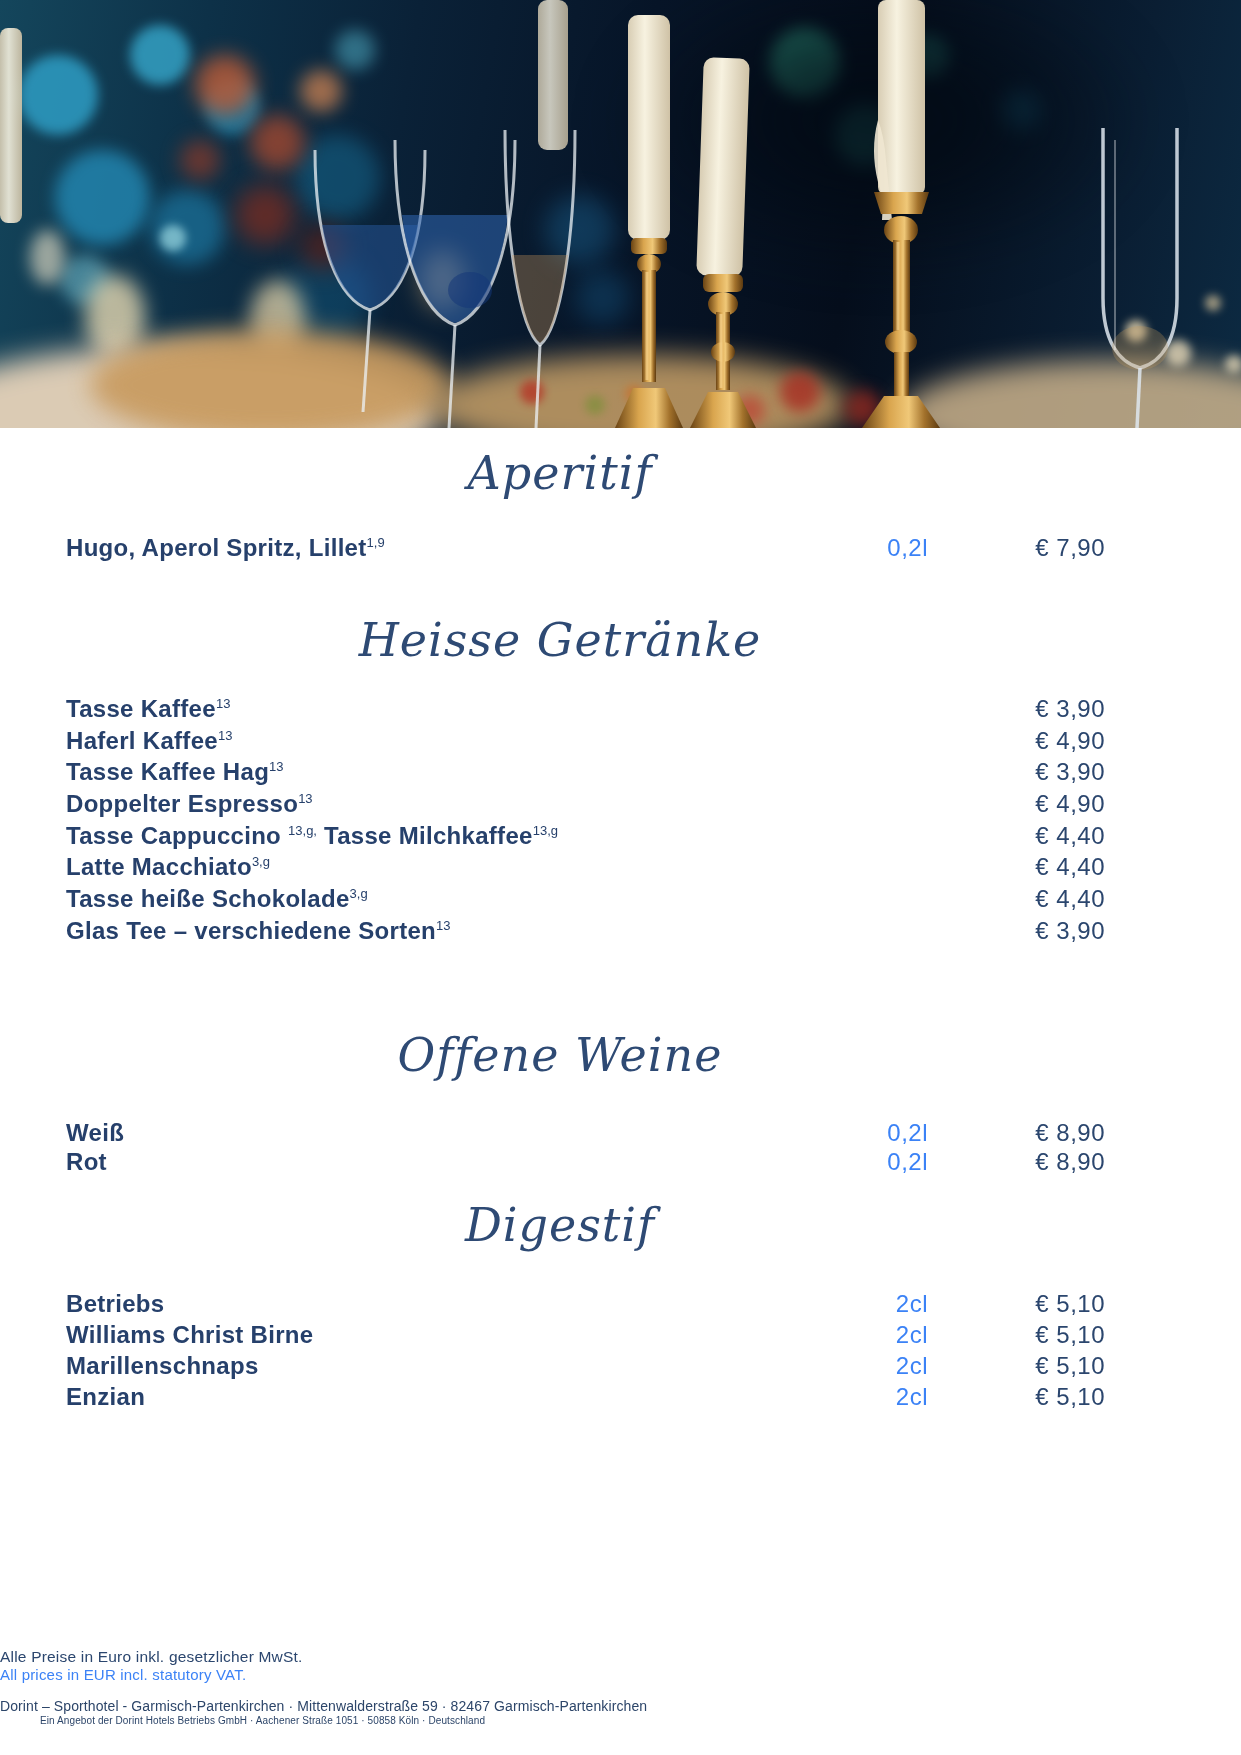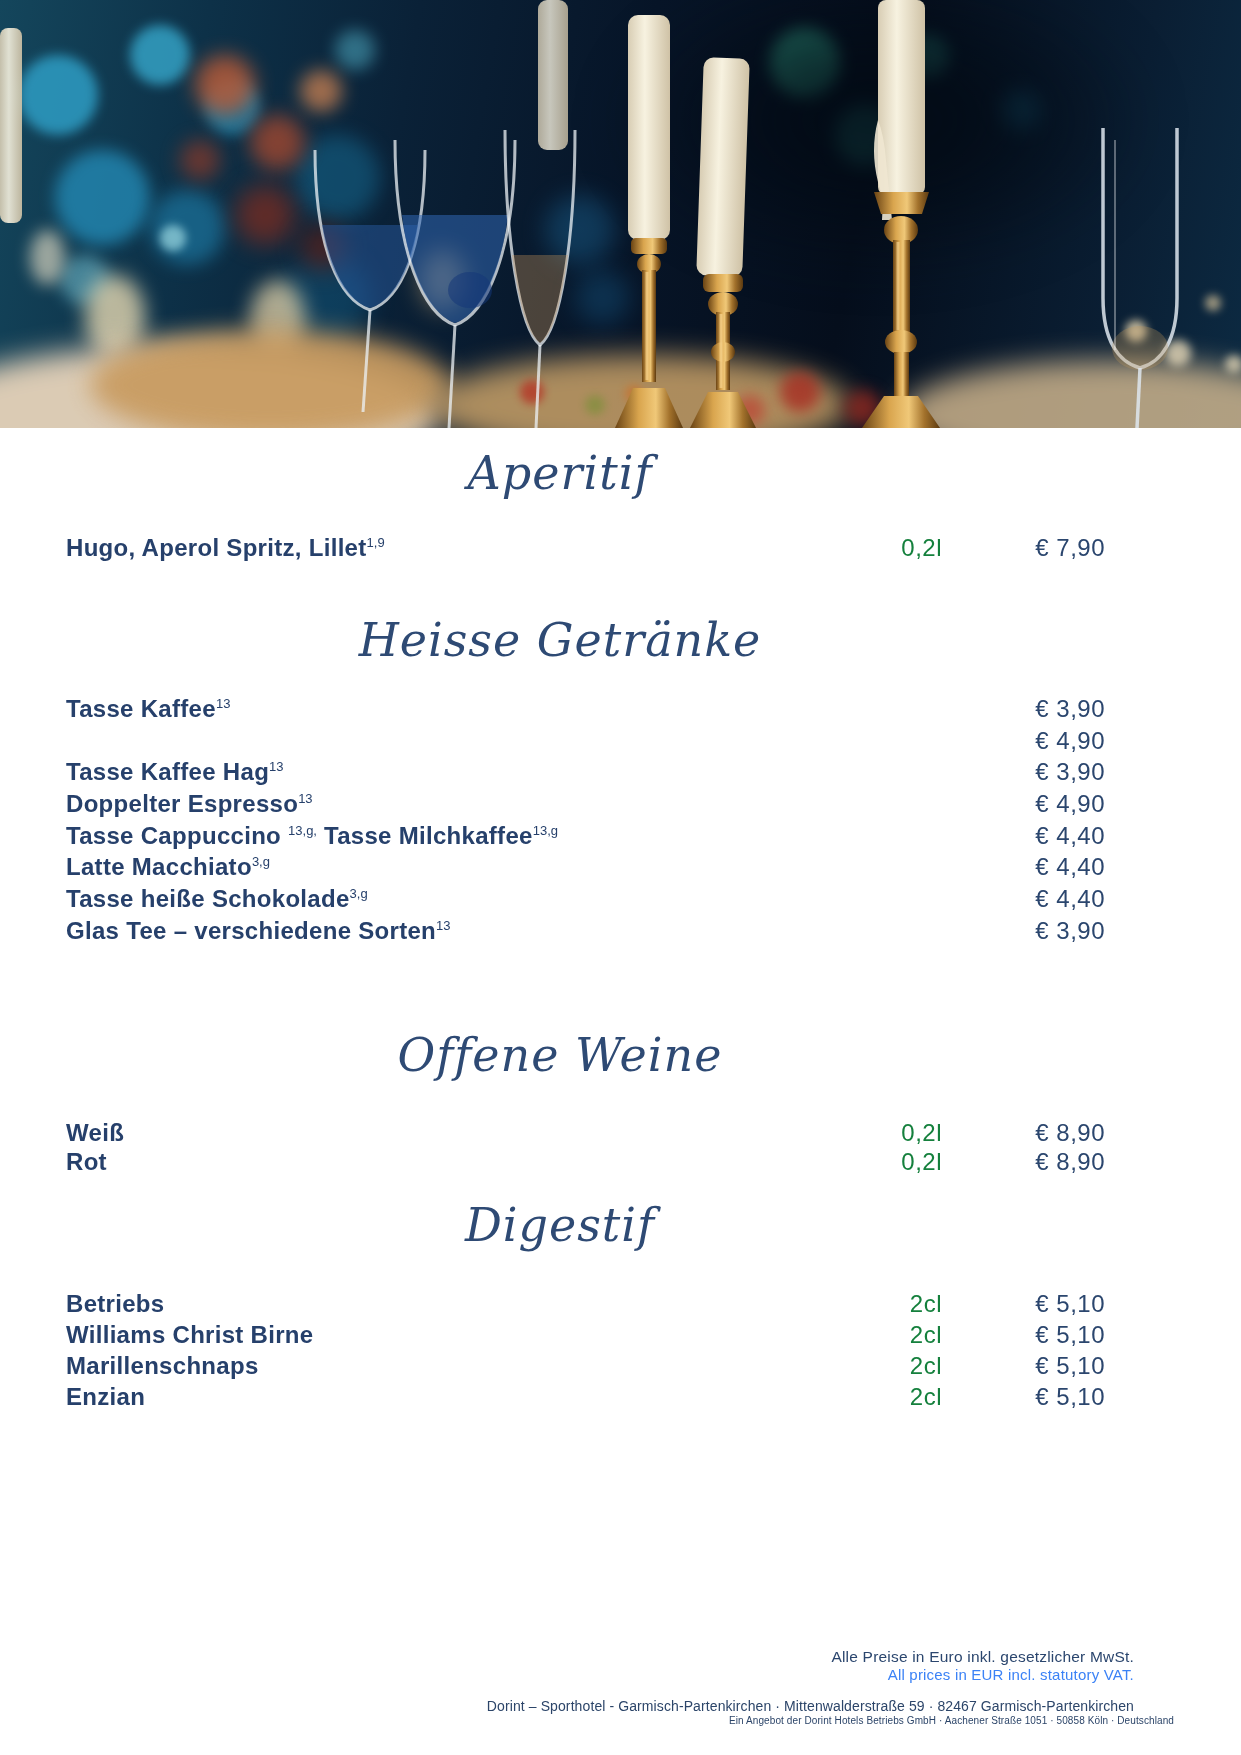--- a/index.html
+++ b/index.html
@@ -15,32 +15,32 @@
         background:radial-gradient(closest-side,#020a14 30%,rgba(2,10,20,0));filter:blur(26px);opacity:.75;}
 
   
   .sec-heading{position:absolute;left:0;width:1120px;text-align:center;
       font-family:"DejaVu Serif",serif;font-style:italic;font-weight:400;
       font-size:46px;line-height:52px;color:#2E4A74;letter-spacing:1px;}
   .rows{position:absolute;left:66px;width:1039px;}
   .menu-row{position:relative;display:flex;align-items:center;}
   .item-name{flex:1;font-size:24px;font-weight:700;color:#26406B;letter-spacing:.3px;white-space:nowrap;}
   .item-name sup{font-size:13px;font-weight:500;letter-spacing:0;line-height:0;text-align:center;}
-  .item-size{position:absolute;right:163px;width:100px;text-align:right;
-      font-size:24px;font-weight:400;color:#15803d;letter-spacing:.5px;}
+  .item-size{position:absolute;right:177px;width:100px;text-align:right;
+      font-size:24px;font-weight:400;color:#3b82f6;letter-spacing:.5px;}
   .item-price{position:absolute;right:0;width:150px;text-align:right;
       font-size:24px;font-weight:400;color:#2B466E;letter-spacing:.5px;}
 
   #rows-aperitif .menu-row{height:34px;}
   #rows-hot .menu-row{height:31.7px;}
   #rows-wines .menu-row{height:29.2px;}
   #rows-digestif .menu-row{height:30.9px;}
 
   
-  .footer-line{position:absolute;left:14px;width:1120px;text-align:right;white-space:nowrap;}
+  .footer-line{position:absolute;left:0;width:1120px;text-align:left;white-space:nowrap;}
   .vat-de{top:1648px;font-size:15.5px;font-weight:500;color:#2B466E;letter-spacing:.2px;}
   .vat-en{top:1666px;font-size:15px;font-weight:400;color:#3b82f6;letter-spacing:.2px;}
   .addr1{top:1698px;font-size:14px;font-weight:400;color:#2C4569;letter-spacing:.1px;}
   .addr2{top:1715px;font-size:10px;font-weight:400;color:#2C4569;letter-spacing:.1px;padding-left:40px;}
 </style>
 </head>
 <body>
 
 <div class="page">
 
@@ -174,20 +174,21 @@
       </div>
     </div>
 
   <div class="sec-heading" style="top:614px">Heisse Getränke</div>
   <div class="rows" id="rows-hot" style="top:693px">
       <div class="menu-row">
         <span class="item-name">Tasse Kaffee<sup>13</sup></span>
         <span class="item-price">€ 3,90</span>
       </div>
       <div class="menu-row">
+        <span class="item-name">Haferl Kaffee<sup>13</sup></span>
         <span class="item-price">€ 4,90</span>
       </div>
       <div class="menu-row">
         <span class="item-name">Tasse Kaffee Hag<sup>13</sup></span>
         <span class="item-price">€ 3,90</span>
       </div>
       <div class="menu-row">
         <span class="item-name">Doppelter Espresso<sup>13</sup></span>
         <span class="item-price">€ 4,90</span>
       </div>

